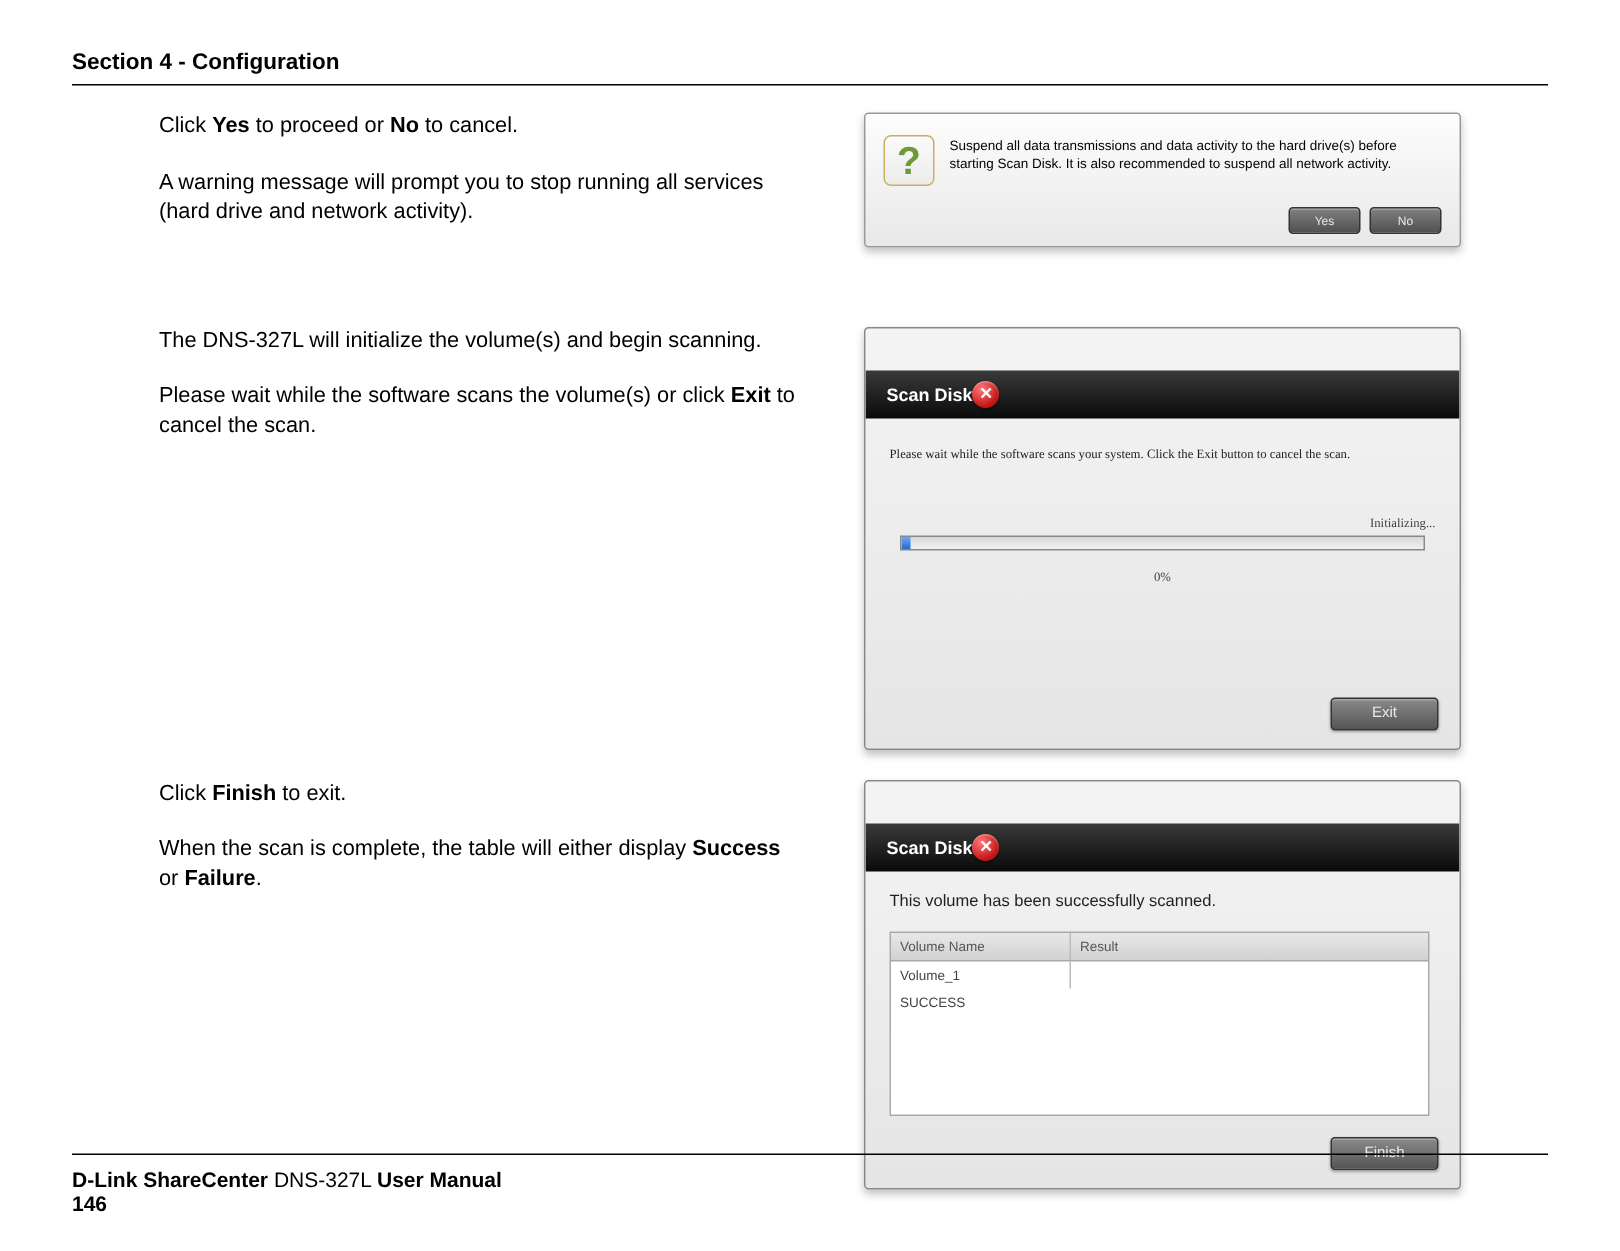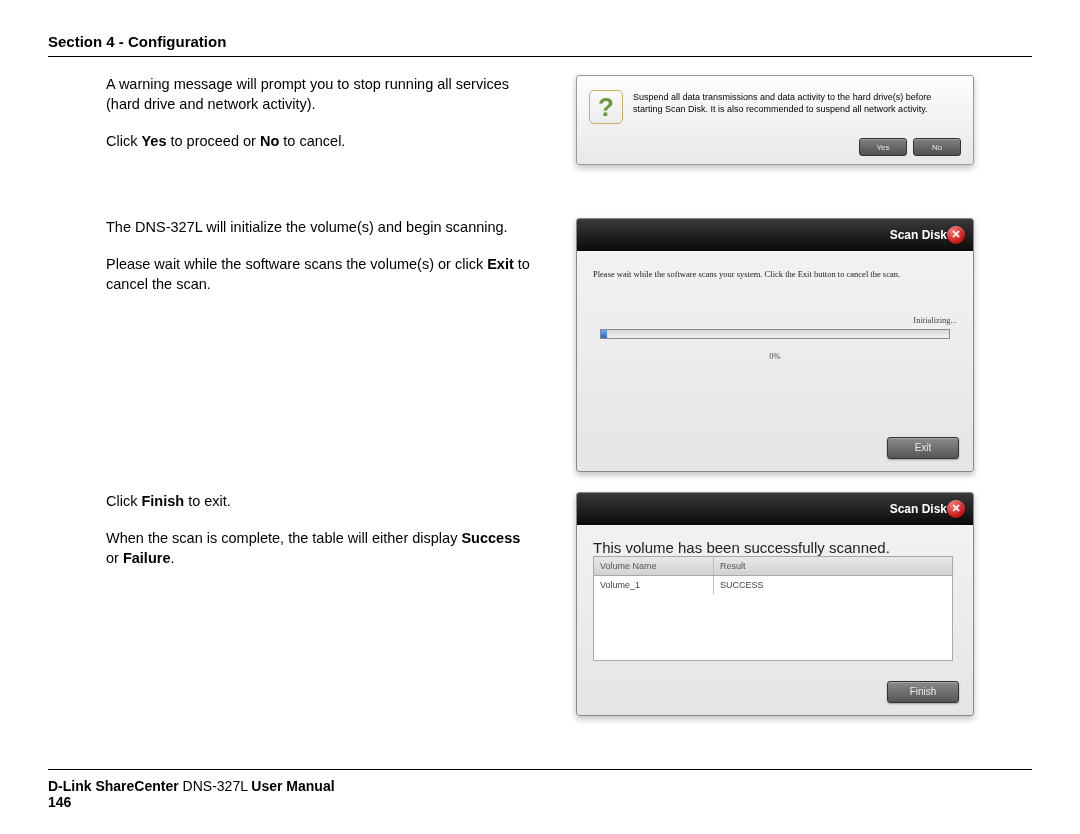--- a/index.html
+++ b/index.html
@@ -100,21 +100,22 @@
   }
   .dlg-title {
     height: 32px;
     background: linear-gradient(#3a3a3a,#0a0a0a);
     color: #fff;
     font-weight: 700;
     font-size: 12px;
     display: flex;
     align-items: center;
     padding: 0 8px 0 14px;
-    justify-content: flex-end;
+    justify-content: flex-start;
+    margin-top: 28px;
   }
   .close-x {
     width: 18px; height: 18px;
     background: radial-gradient(circle at 35% 30%, #ff7a7a, #c81818 65%, #8a0e0e);
     border-radius: 50%;
     display: flex; align-items: center; justify-content: center;
     color: #fff;
     font-size: 11px;
     font-weight: 700;
     box-shadow: 0 1px 2px rgba(0,0,0,0.5), inset 0 1px 1px rgba(255,255,255,0.35);
@@ -170,43 +171,43 @@
     display: flex; align-items: center; justify-content: center;
     box-shadow: inset 0 1px 0 rgba(255,255,255,0.25), 0 1px 2px rgba(0,0,0,0.3);
   }
 
   
   .dlg3-body {
     padding: 14px 16px 8px 16px;
     min-height: 150px;
   }
   .dlg3-msg {
-    font-size: 15px;
+    font-size: 11px;
     color: #222;
-    margin-bottom: 0;
+    margin-bottom: 14px;
   }
   .result-table {
     border: 1px solid #a8a8a8;
     width: 360px;
     background: #fff;
     font-size: 9px;
   }
   .rt-head {
     display: flex;
     background: linear-gradient(#e8e8e8,#d2d2d2);
     border-bottom: 1px solid #a8a8a8;
     color: #555;
     align-items: center;
   }
   .rt-head div, .rt-row div {
     padding: 4px 6px;
   }
   .rt-col1 { width: 120px; border-right: 1px solid #bbb; }
   .rt-col2 { flex: 1; }
-  .rt-row { display: flex; color: #444; border-bottom: 0; }
+  .rt-row { display: flex; color: #444; border-bottom: 0; flex-direction: column; }
   .rt-empty { height: 66px; }
 
   
   .page-footer {
     position: absolute;
     left: 48px; right: 48px;
     bottom: 24px;
     border-top: 1.5px solid #000;
     padding-top: 8px;
     display: flex;
@@ -222,24 +223,24 @@
 </head>
 <body>
 
 <div class="page">
   <div class="header-line">Section 4 - Configuration</div>
 
   <div class="content">
 
     <div class="row">
       <div class="left-col">
-        <p>A warning message will prompt you to stop running all services (hard drive and network activity).</p>
         <p>
           <span>Click </span><b>Yes</b><span> to proceed or </span><b>No</b><span> to cancel.</span>
         </p>
+        <p>A warning message will prompt you to stop running all services (hard drive and network activity).</p>
       </div>
       <div class="right-col">
         <div class="dlg1">
           <div class="dlg1-body">
             <div class="qicon">?</div>
             <div class="dlg1-text">Suspend all data transmissions and data activity to the hard drive(s) before starting Scan Disk. It is also recommended to suspend all network activity.</div>
           </div>
           <div class="dlg1-btns">
             <div class="small-btn">Yes</div>
             <div class="small-btn">No</div>

